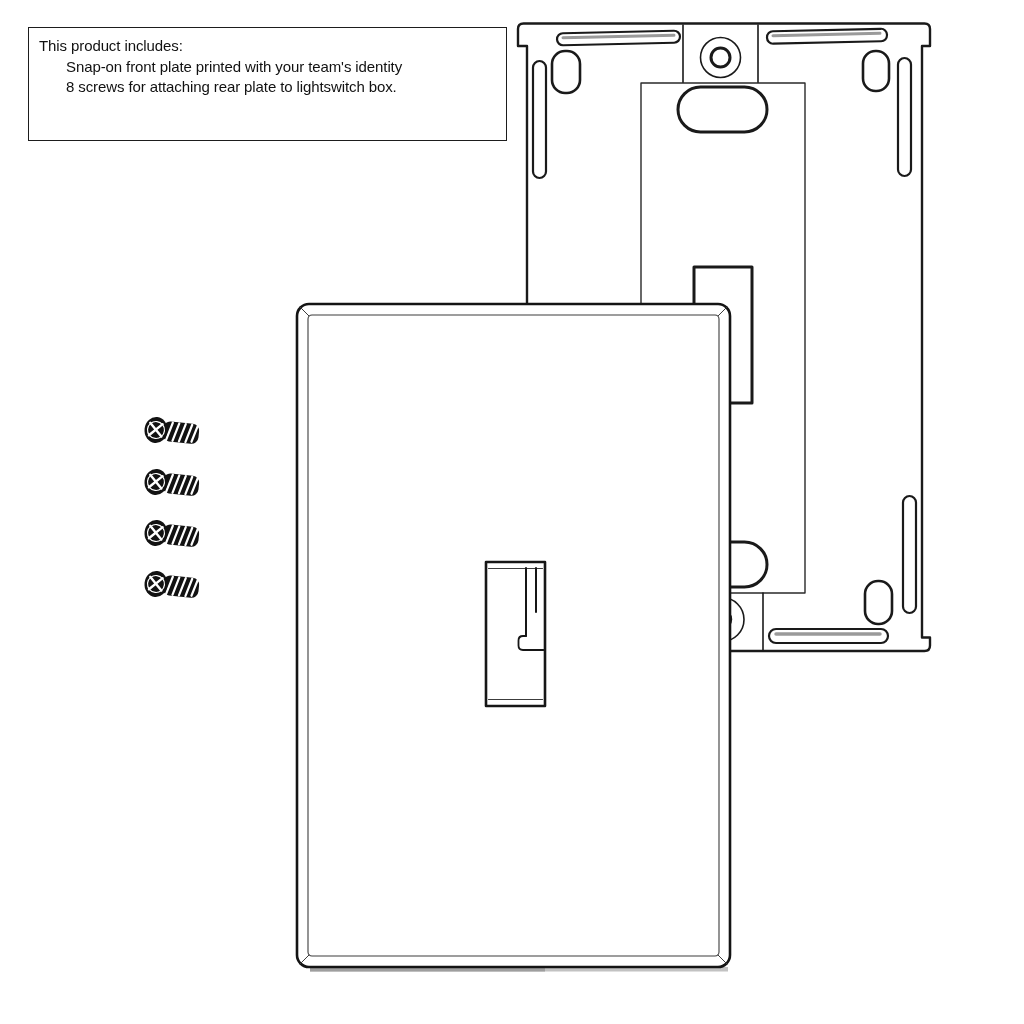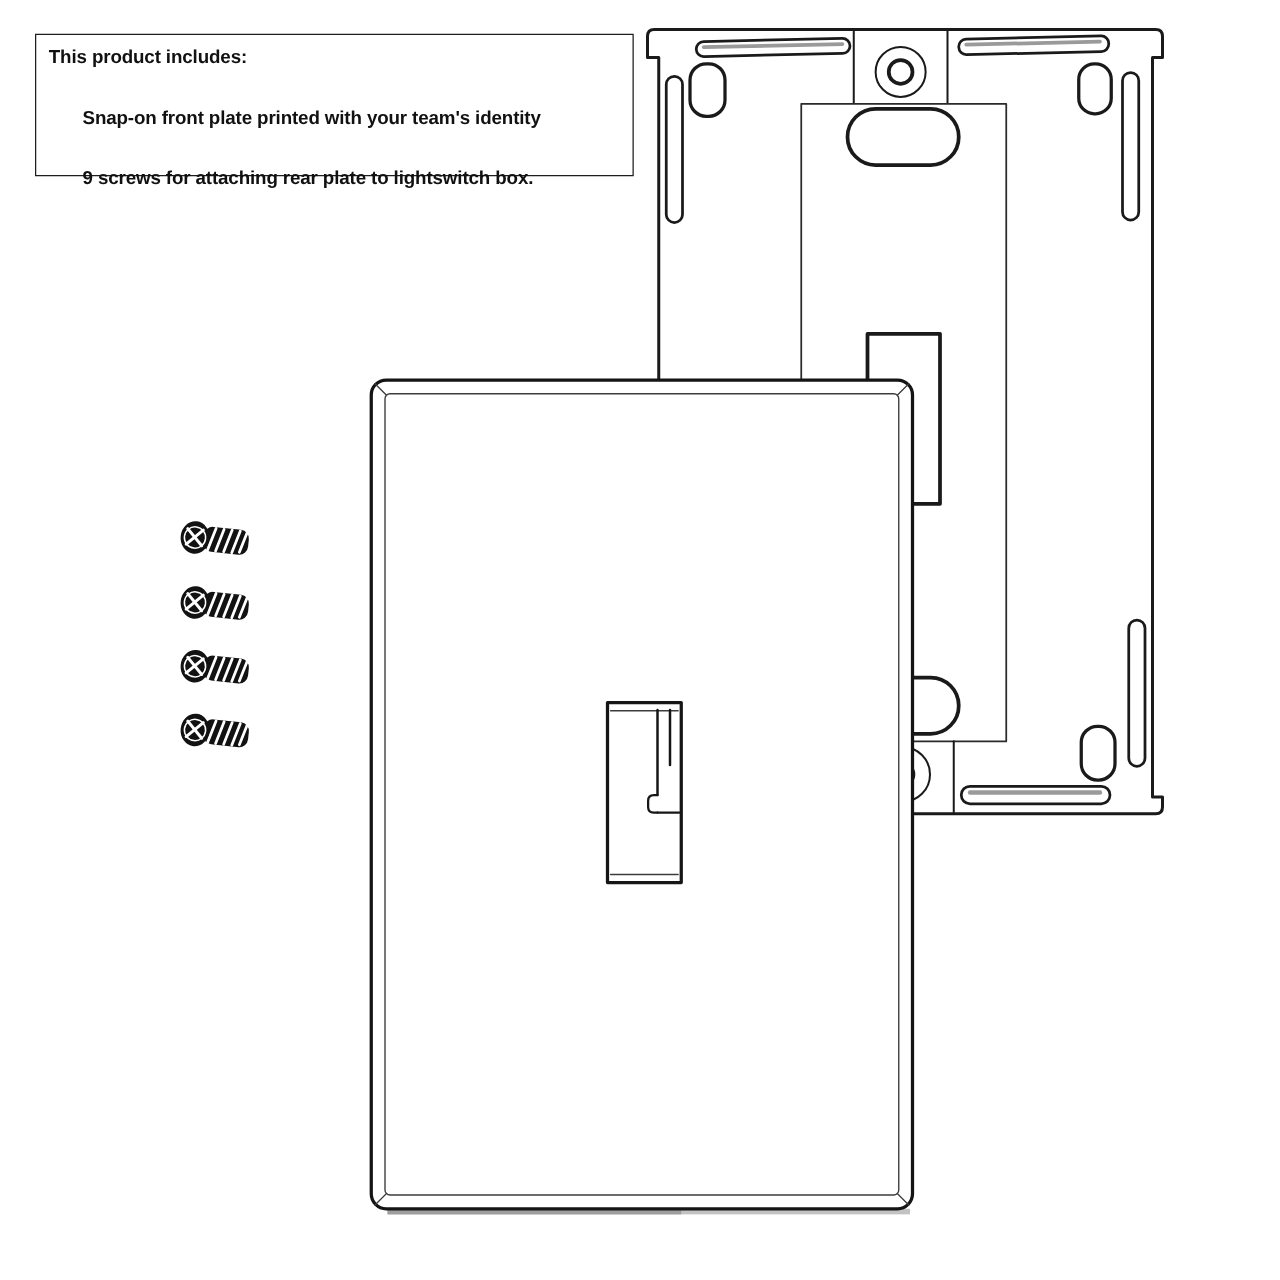--- a/index.html
+++ b/index.html
@@ -9,32 +9,31 @@
     font-family:"Liberation Sans", sans-serif;
     color:#111;
   }
   .diagram-svg { position:absolute; left:0; top:0; }
   .info-box {
     position:absolute; left:28px; top:27px; width:479px; height:114px;
     border:1.6px solid #1d1d1d; box-sizing:border-box;
     padding:8px 10px 0 10px;
     font-size:15px; line-height:20.7px; letter-spacing:-0.1px;
     background:#ffffff;
-    font-weight:bold;
   }
   .info-box .line { white-space:nowrap; }
-  .info-box .indent { padding-left:27px;margin-top:28px; }
+  .info-box .indent { padding-left:27px; }
 </style>
 </head>
 <body>
 
 <div class="info-box">
   <div class="line">This product includes:</div>
   <div class="line indent">Snap-on front plate printed with your team's identity</div>
-  <div class="line indent">9 screws for attaching rear plate to lightswitch box.</div>
+  <div class="line indent">8 screws for attaching rear plate to lightswitch box.</div>
 </div>
 
 <svg class="diagram-svg" width="1024" height="1024" viewBox="0 0 1024 1024">
 
   <defs>
     <g id="screw">
       <rect x="7" y="-10" width="36" height="20" rx="7" fill="#121212"></rect>
       <path d="M16,-9 L11,9 M22.5,-9 L17.5,9 M29,-9 L24,9 M35.5,-9 L30.5,9 M41,-8 L36.5,8" stroke="#ffffff" stroke-width="2.2" fill="none" stroke-linecap="round"></path>
       <ellipse cx="0" cy="0" rx="11.5" ry="13" fill="#121212"></ellipse>
       <circle cx="0" cy="0" r="8.5" fill="none" stroke="#ffffff" stroke-width="1.2"></circle>

